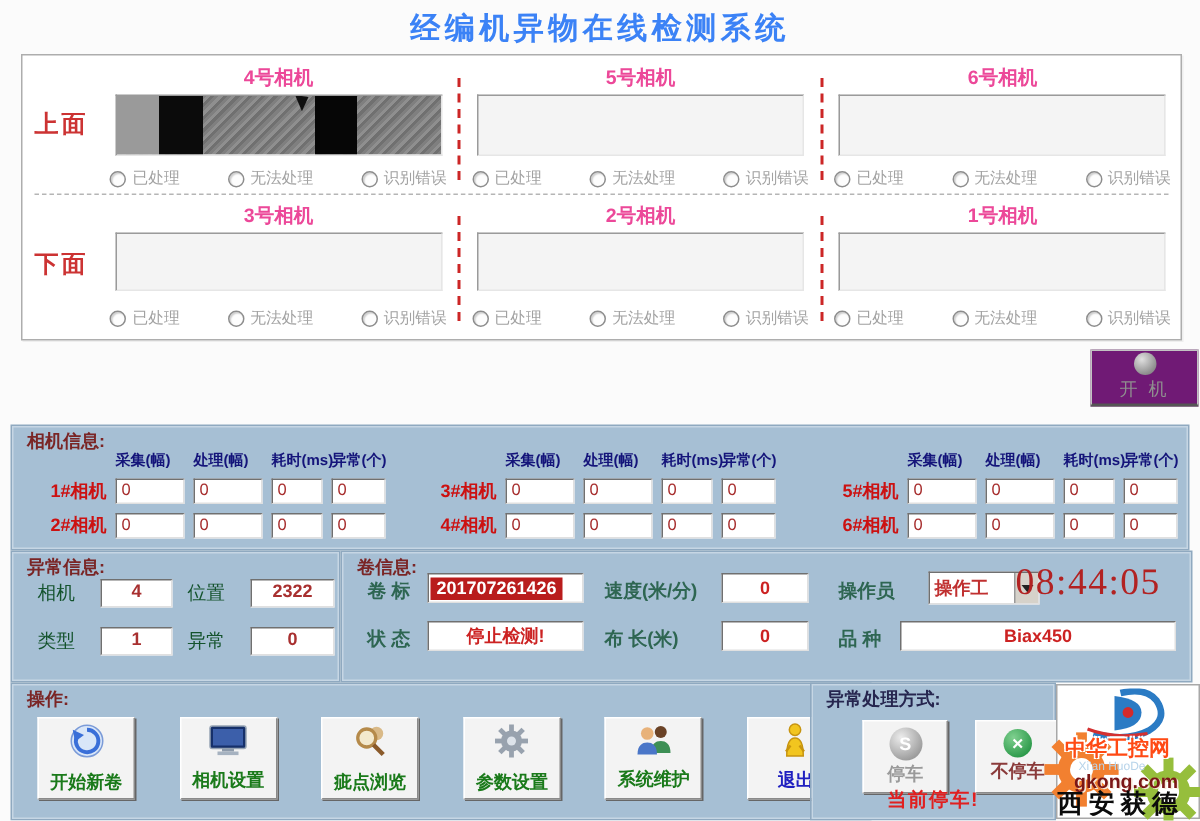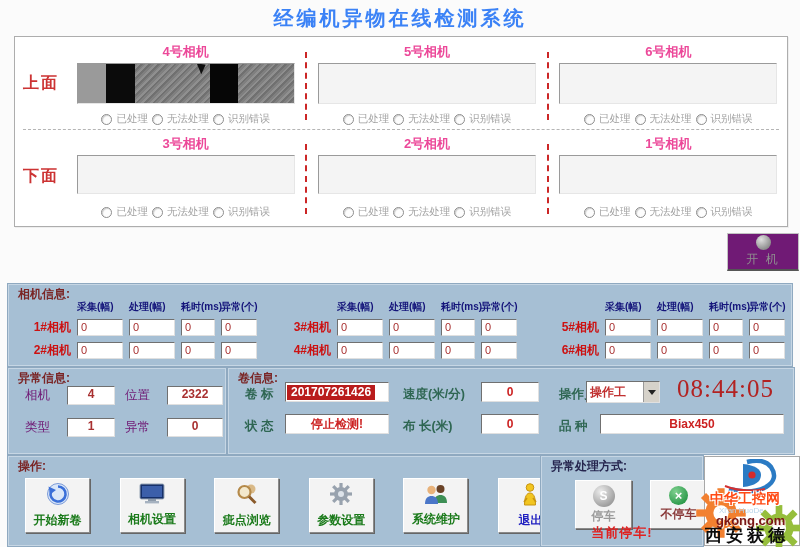--- a/index.html
+++ b/index.html
@@ -37,21 +37,21 @@
     background:
       linear-gradient(90deg, rgba(0,0,0,0) 0 13%, #0b0b0b 13% 26.5%, rgba(0,0,0,0) 26.5% 61%, #060606 61% 74%, rgba(0,0,0,0) 74% 100%),
       linear-gradient(90deg, #9a9a9a 0 13%, rgba(0,0,0,0) 13%),
       repeating-linear-gradient(135deg, #8f8f8f 0 2px, #707070 2px 4px, #7f7f7f 4px 6px);
   }
   .speck{
     position:absolute;left:55%;top:0;width:0;height:0;
     border-left:6px solid transparent;border-right:3px solid transparent;
     border-top:10px solid #101010;transform:rotate(8deg);
   }
-  .cam-radios{display:flex;gap:4px;margin-top:8px;align-items:center;}
+  .cam-radios{display:flex;gap:32px;margin-top:8px;align-items:center;}
   .cam-row.bottom .cam-radios{margin-top:11px;}
   .radio{display:flex;align-items:center;gap:4px;cursor:default;}
   .rb{
     width:9px;height:9px;border-radius:50%;background:#fdfdfd;
     border:1px solid #8d8d8d;box-shadow:inset 1px 1px 1px #cfcfcf;
   }
   .radio span.rl{color:#a2a2a2;font-size:10.5px;white-space:nowrap;}
   .vdiv{width:0;border-left:2px dashed #cc2626;margin:12px 1px 6px;}
   .hdash{position:absolute;top:92px;left:8px;right:8px;border-top:1px dashed #b5b5b5;}
   
@@ -89,21 +89,21 @@
   .ci-g1{left:12px;}.ci-g2{left:272px;}.ci-g3{left:540px;}
   .ci-h{color:#14147a;font-size:10px;font-weight:bold;white-space:nowrap;text-align:left;}
   .ci-l{color:#cc1111;font-size:12px;font-weight:bold;text-align:right;white-space:nowrap;}
   .ci-f{height:13px;padding:1px 3px;}
   
   #exception-info{left:8px;top:368px;width:216px;height:84px;}
   .ei-grid{
     position:absolute;left:16px;top:17px;display:grid;
     grid-template-columns:32px 48px 32px 56px;column-gap:10px;row-gap:13px;align-items:center;
   }
-  .ei-l{color:#701a75;font-size:12.5px;white-space:nowrap;}
+  .ei-l{color:#14532d;font-size:12.5px;white-space:nowrap;}
   .ei-f{height:15px;padding:1px 2px;text-align:center;font-weight:bold;font-size:12px;}
   
   #roll-info{left:228px;top:368px;width:564px;height:84px;}
   .ri-l{position:absolute;color:#2e6652;font-size:12.5px;font-weight:bold;white-space:nowrap;}
   .ri-f{position:absolute;display:flex;align-items:center;}
   .sel-val{background:#b91c1c;color:#fff;font-weight:bold;font-size:12px;padding:1px 4px;margin:1px;}
   .center-red{justify-content:center;color:#cc2222;font-weight:bold;font-size:12px;}
   .combo{position:absolute;display:flex;background:#fff;border:1px solid;border-color:#707070 #e0e0e0 #e0e0e0 #707070;}
   .combo .cval{flex:1;color:#c03030;font-size:12px;font-weight:bold;padding:2px 3px;white-space:nowrap;overflow:hidden;}
   .combo .cbtn{
@@ -388,21 +388,21 @@
 <div class="bluepanel" id="roll-info">
   <div class="caption">卷信息:</div>
 
   <span class="ri-l" style="left:16px;top:17px;">卷 标</span>
   <div class="tb ri-f" style="left:56px;top:13px;width:102px;height:18px;">
     <span class="sel-val">201707261426</span>
   </div>
   <span class="ri-l" style="left:174px;top:17px;">速度(米/分)</span>
   <div class="tb ri-f center-red" style="left:252px;top:13px;width:56px;height:18px;">0</div>
   <span class="ri-l" style="left:330px;top:17px;">操作员</span>
-  <div class="combo" style="left:357px;top:12px;width:72px;height:20px;">
+  <div class="combo" style="left:390px;top:12px;width:72px;height:20px;">
     <span class="cval">操作工</span>
     <span class="cbtn">
         <span class="carat"></span>
       </span>
   </div>
   <div class="clock">08:44:05</div>
 
   <span class="ri-l" style="left:16px;top:49px;">状 态</span>
   <div class="tb ri-f center-red" style="left:56px;top:45px;width:102px;height:18px;">停止检测!</div>
   <span class="ri-l" style="left:174px;top:49px;">布 长(米)</span>

